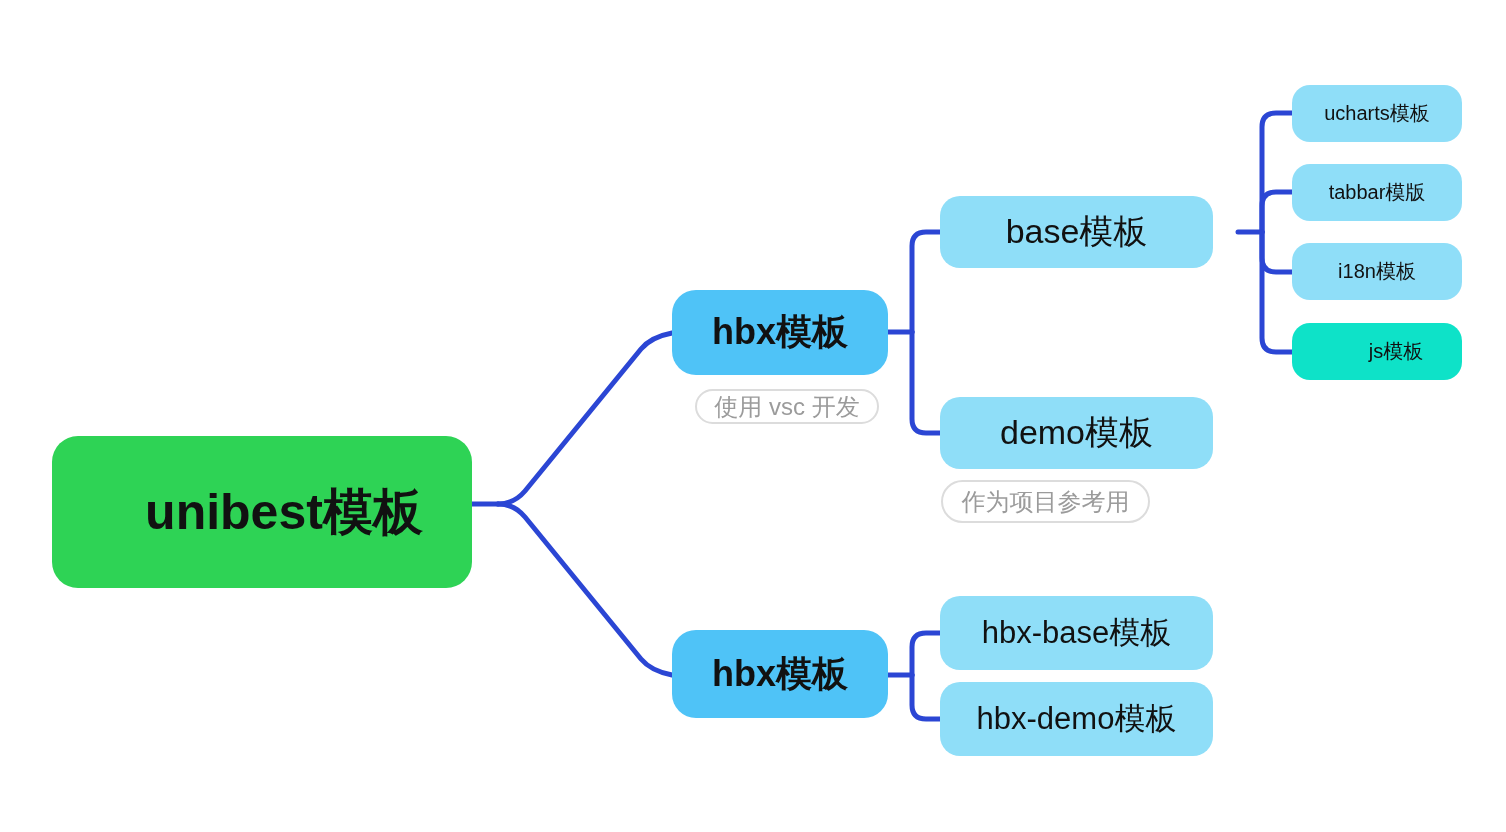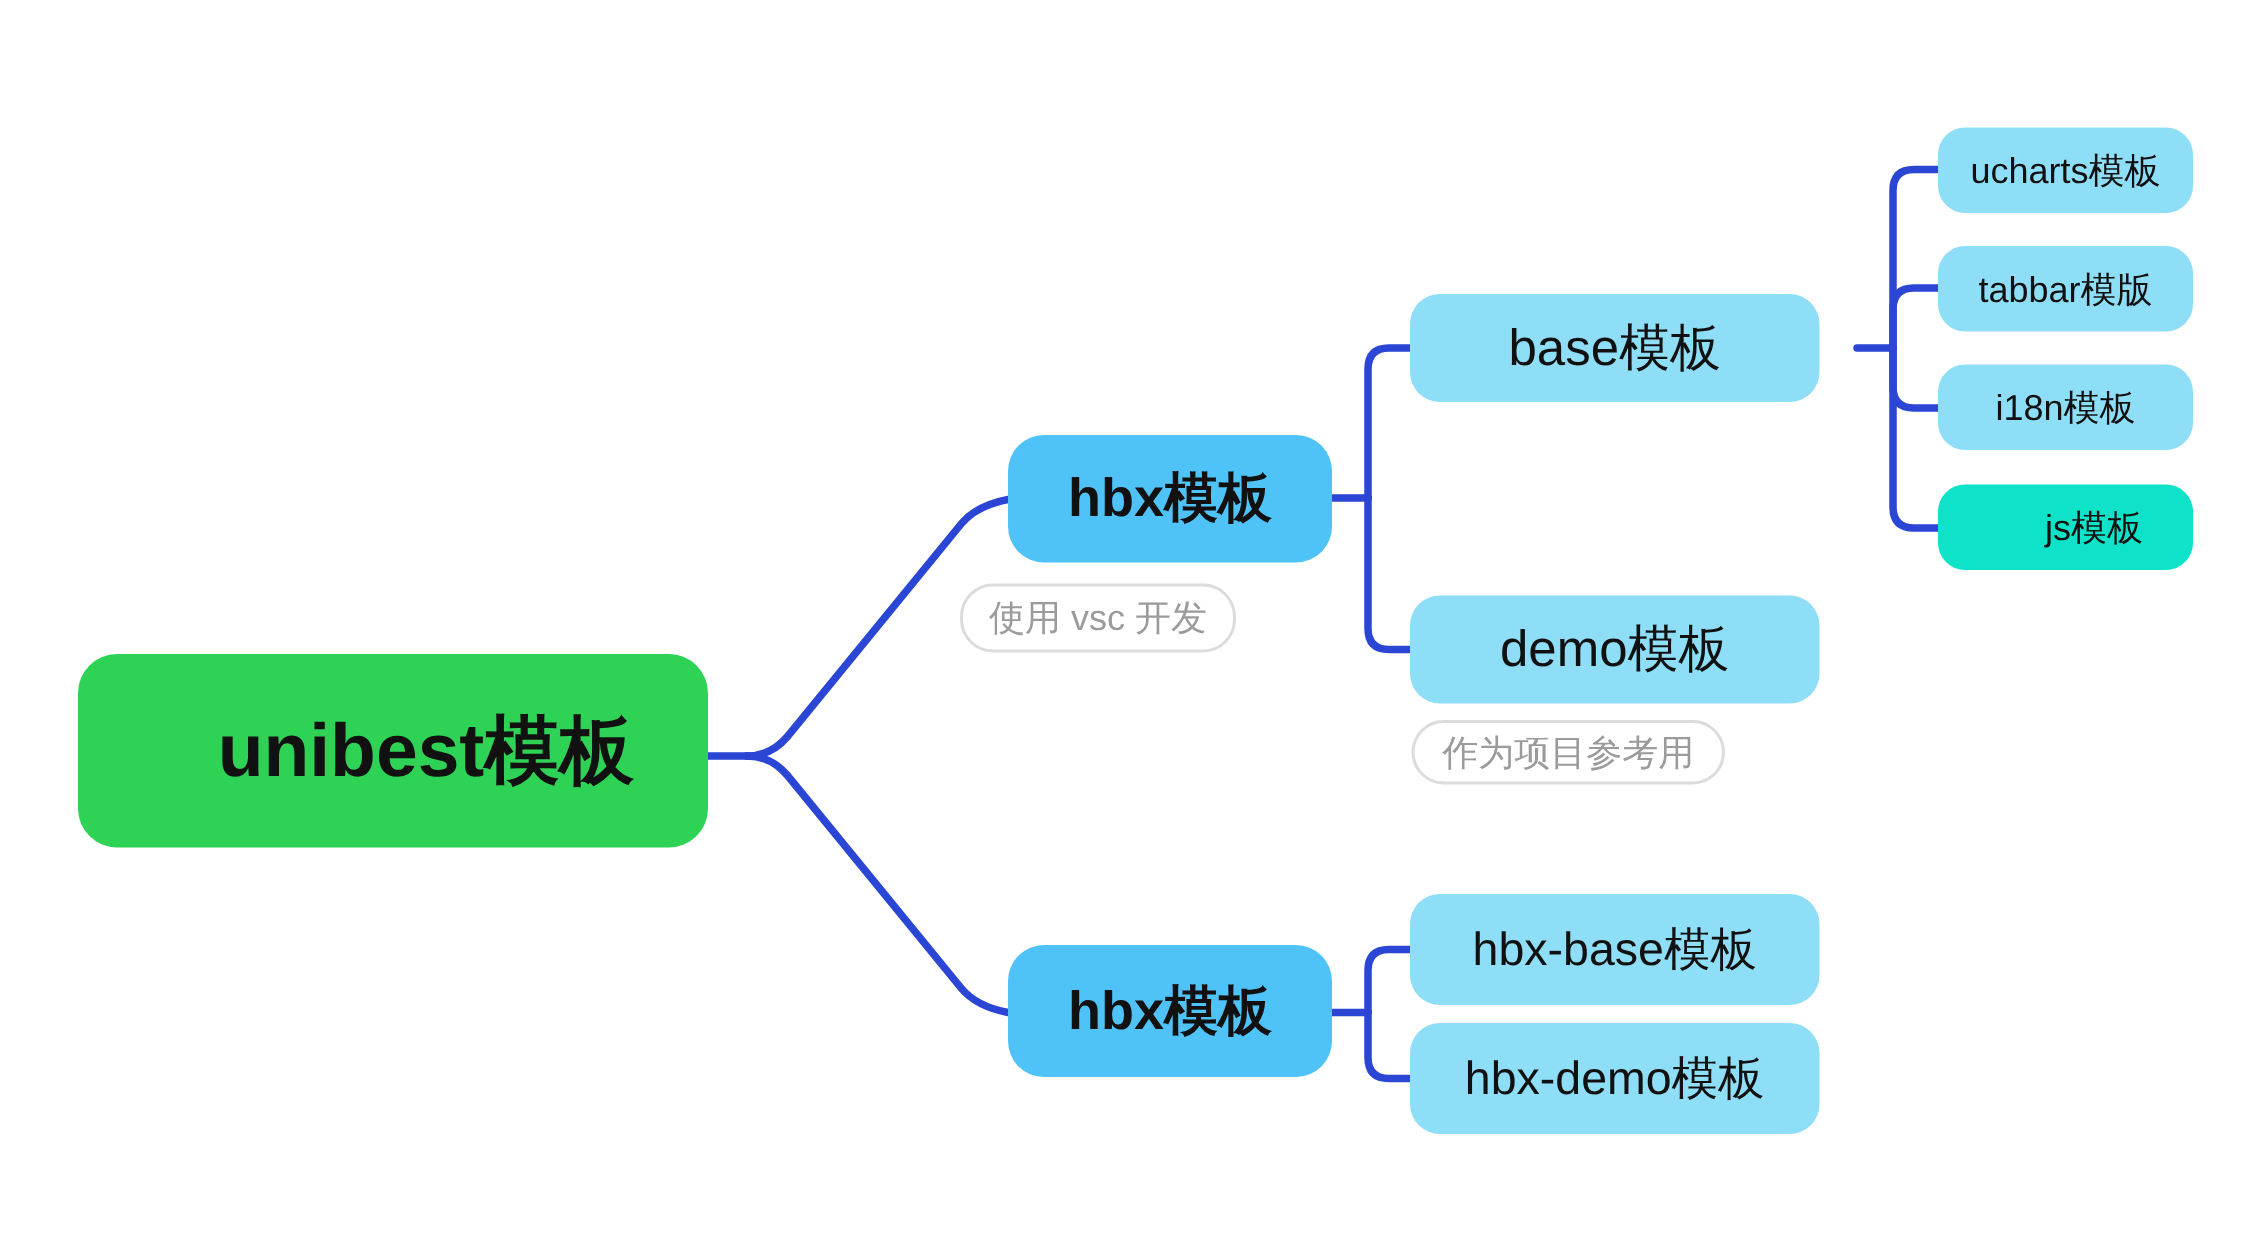--- a/index.html
+++ b/index.html
@@ -24,21 +24,21 @@
   .wires path{fill:none;stroke:var(--connector);stroke-width:5;stroke-linecap:round;}
   .node{
     position:absolute;
     display:flex;align-items:center;justify-content:center;
     color:var(--node-text);
     box-sizing:border-box;
     white-space:nowrap;
     cursor:pointer;
   }
   .node-root{
-    left:52px;top:436px;width:420px;height:129px;
+    left:52px;top:436px;width:420px;height:152px;
     background:var(--root-bg);border-radius:26px;
     font-size:50px;font-weight:700;padding-left:44px;
   }
   .node-primary{
     width:216px;background:var(--primary-bg);border-radius:24px;
     font-size:36px;font-weight:700;
   }
   .node-primary-1{left:672px;top:290px;height:85px;}
   .node-primary-2{left:672px;top:630px;height:88px;}
   .node-secondary{
@@ -47,39 +47,39 @@
     font-size:34px;font-weight:400;
   }
   .node-sec-base{top:196px;}
   .node-sec-demo{top:397px;}
   .node-sec-hbx{height:74px;font-size:31px;}
   .node-sec-hbxbase{top:596px;}
   .node-sec-hbxdemo{top:682px;}
   .node-leaf{
     left:1292px;width:170px;height:57px;
     background:var(--secondary-bg);border-radius:18px;
-    font-size:24px;font-weight:400;
+    font-size:20px;font-weight:400;
   }
   .node-leaf-1{top:85px;}
   .node-leaf-2{top:164px;}
   .node-leaf-3{top:243px;}
   .node-leaf-4{top:323px;background:var(--highlight-bg);padding-left:38px;}
   .note{
     position:absolute;
     display:flex;align-items:center;justify-content:center;
     box-sizing:border-box;
     background:#fff;
     border:2px solid var(--note-border);
     border-radius:22px;
     color:var(--note-text);
     font-size:24px;font-weight:400;
     white-space:nowrap;
     cursor:pointer;
   }
-  .note-1{left:640px;top:389px;width:184px;height:46px;}
+  .note-1{left:695px;top:389px;width:184px;height:35px;}
   .note-2{left:941px;top:480px;width:209px;height:43px;}
 </style>
 </head>
 <body>
 
 <div class="stage">
 
   <svg class="wires" viewBox="0 0 1506 832" xmlns="http://www.w3.org/2000/svg">
 
     <path d="M 472 504 H 498"></path>

